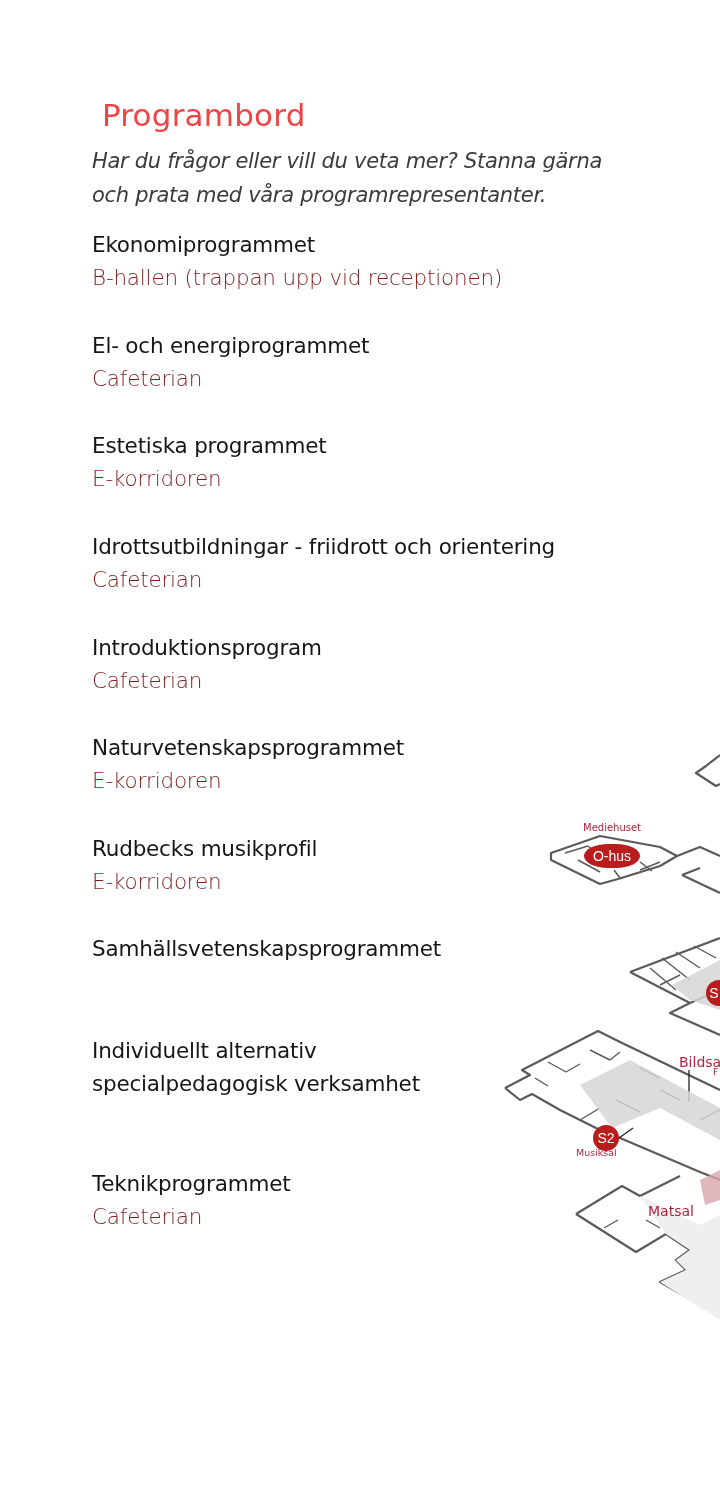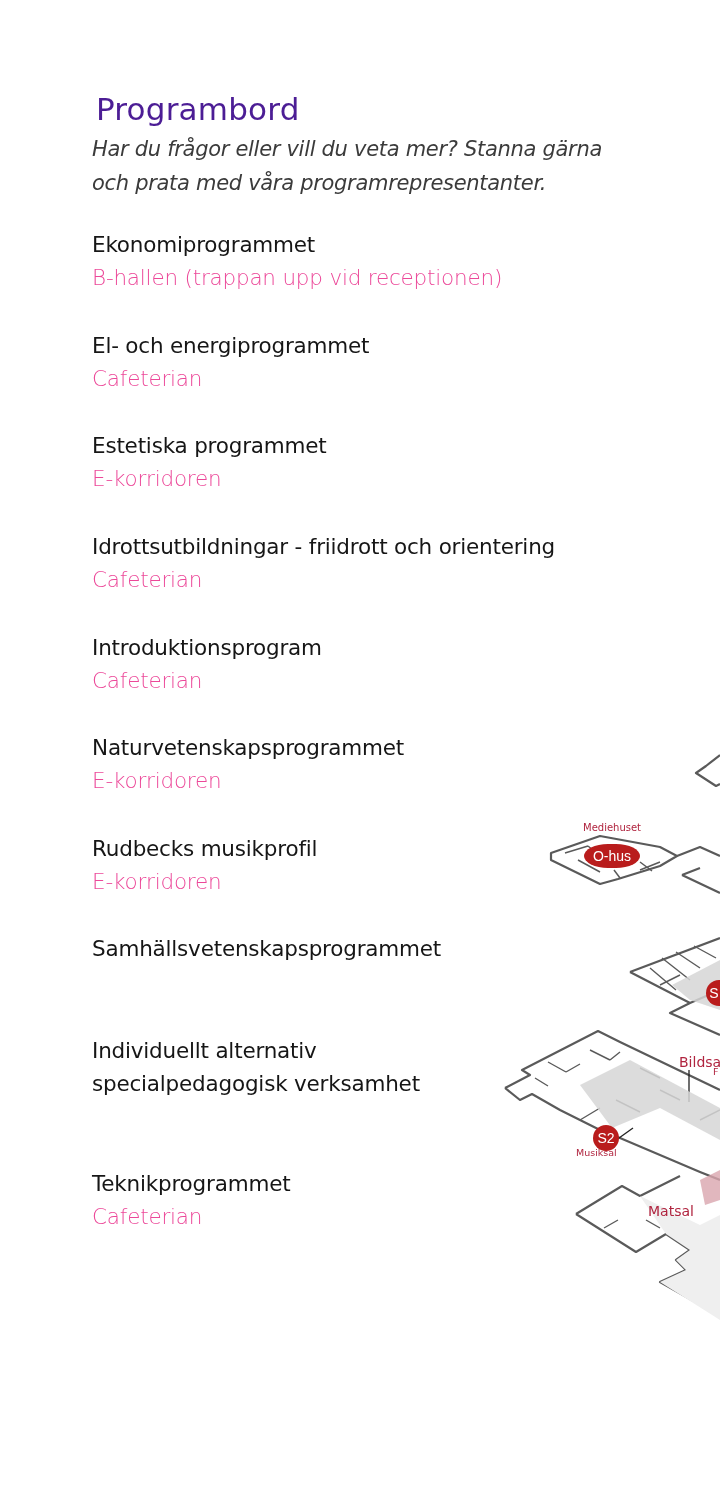--- a/index.html
+++ b/index.html
@@ -1,25 +1,25 @@
 <!DOCTYPE html>
 <html><head>
 <meta charset="utf-8">
 <style>
   html, body { margin: 0; padding: 0; }
   body {
     width: 720px; height: 1512px; background: #ffffff; position: relative; overflow: hidden;
     font-family: "DejaVu Sans", "Liberation Sans", sans-serif;
   }
   .content { position: absolute; left: 92px; top: 86px; width: 540px; }
-  .title { font-size: 31px; color: #4c1d95; margin: 4px; line-height: 38px; letter-spacing: 0.2px; font-weight: 400; }
+  .title { font-size: 31px; color: #ef4444; margin: 10px; line-height: 38px; letter-spacing: 0.2px; font-weight: 400; }
   .subtitle { font-style: italic; color: #3b3b3b; font-size: 21px; line-height: 34px; margin: 0; font-weight: 300; letter-spacing: -0.3px; }
   .program { position: absolute; left: 92px; width: 520px; }
   .program-name { font-size: 21.5px; color: #161616; line-height: 33px; font-weight: 500; letter-spacing: -0.2px; }
-  .program-loc { font-size: 21.5px; color: #ec4899; line-height: 33px; font-weight: 300; letter-spacing: -0.2px; }
+  .program-loc { font-size: 21.5px; color: #7f1d1d; line-height: 33px; font-weight: 300; letter-spacing: -0.2px; }
   .map { position: absolute; left: 480px; top: 740px; width: 240px; height: 580px; }
   .map-label { position: absolute; color: #b0243f; font-family: "DejaVu Sans", sans-serif; white-space: nowrap; }
   .badge { position: absolute; background: #b91c1c; color: #fff; border-radius: 50%; text-align: center; font-family: "Liberation Sans", sans-serif; }
 </style>
 </head>
 <body>
 
 <div class="content">
   <h1 class="title">Programbord</h1>
   <p class="subtitle">Har du frågor eller vill du veta mer? Stanna gärna</p>

